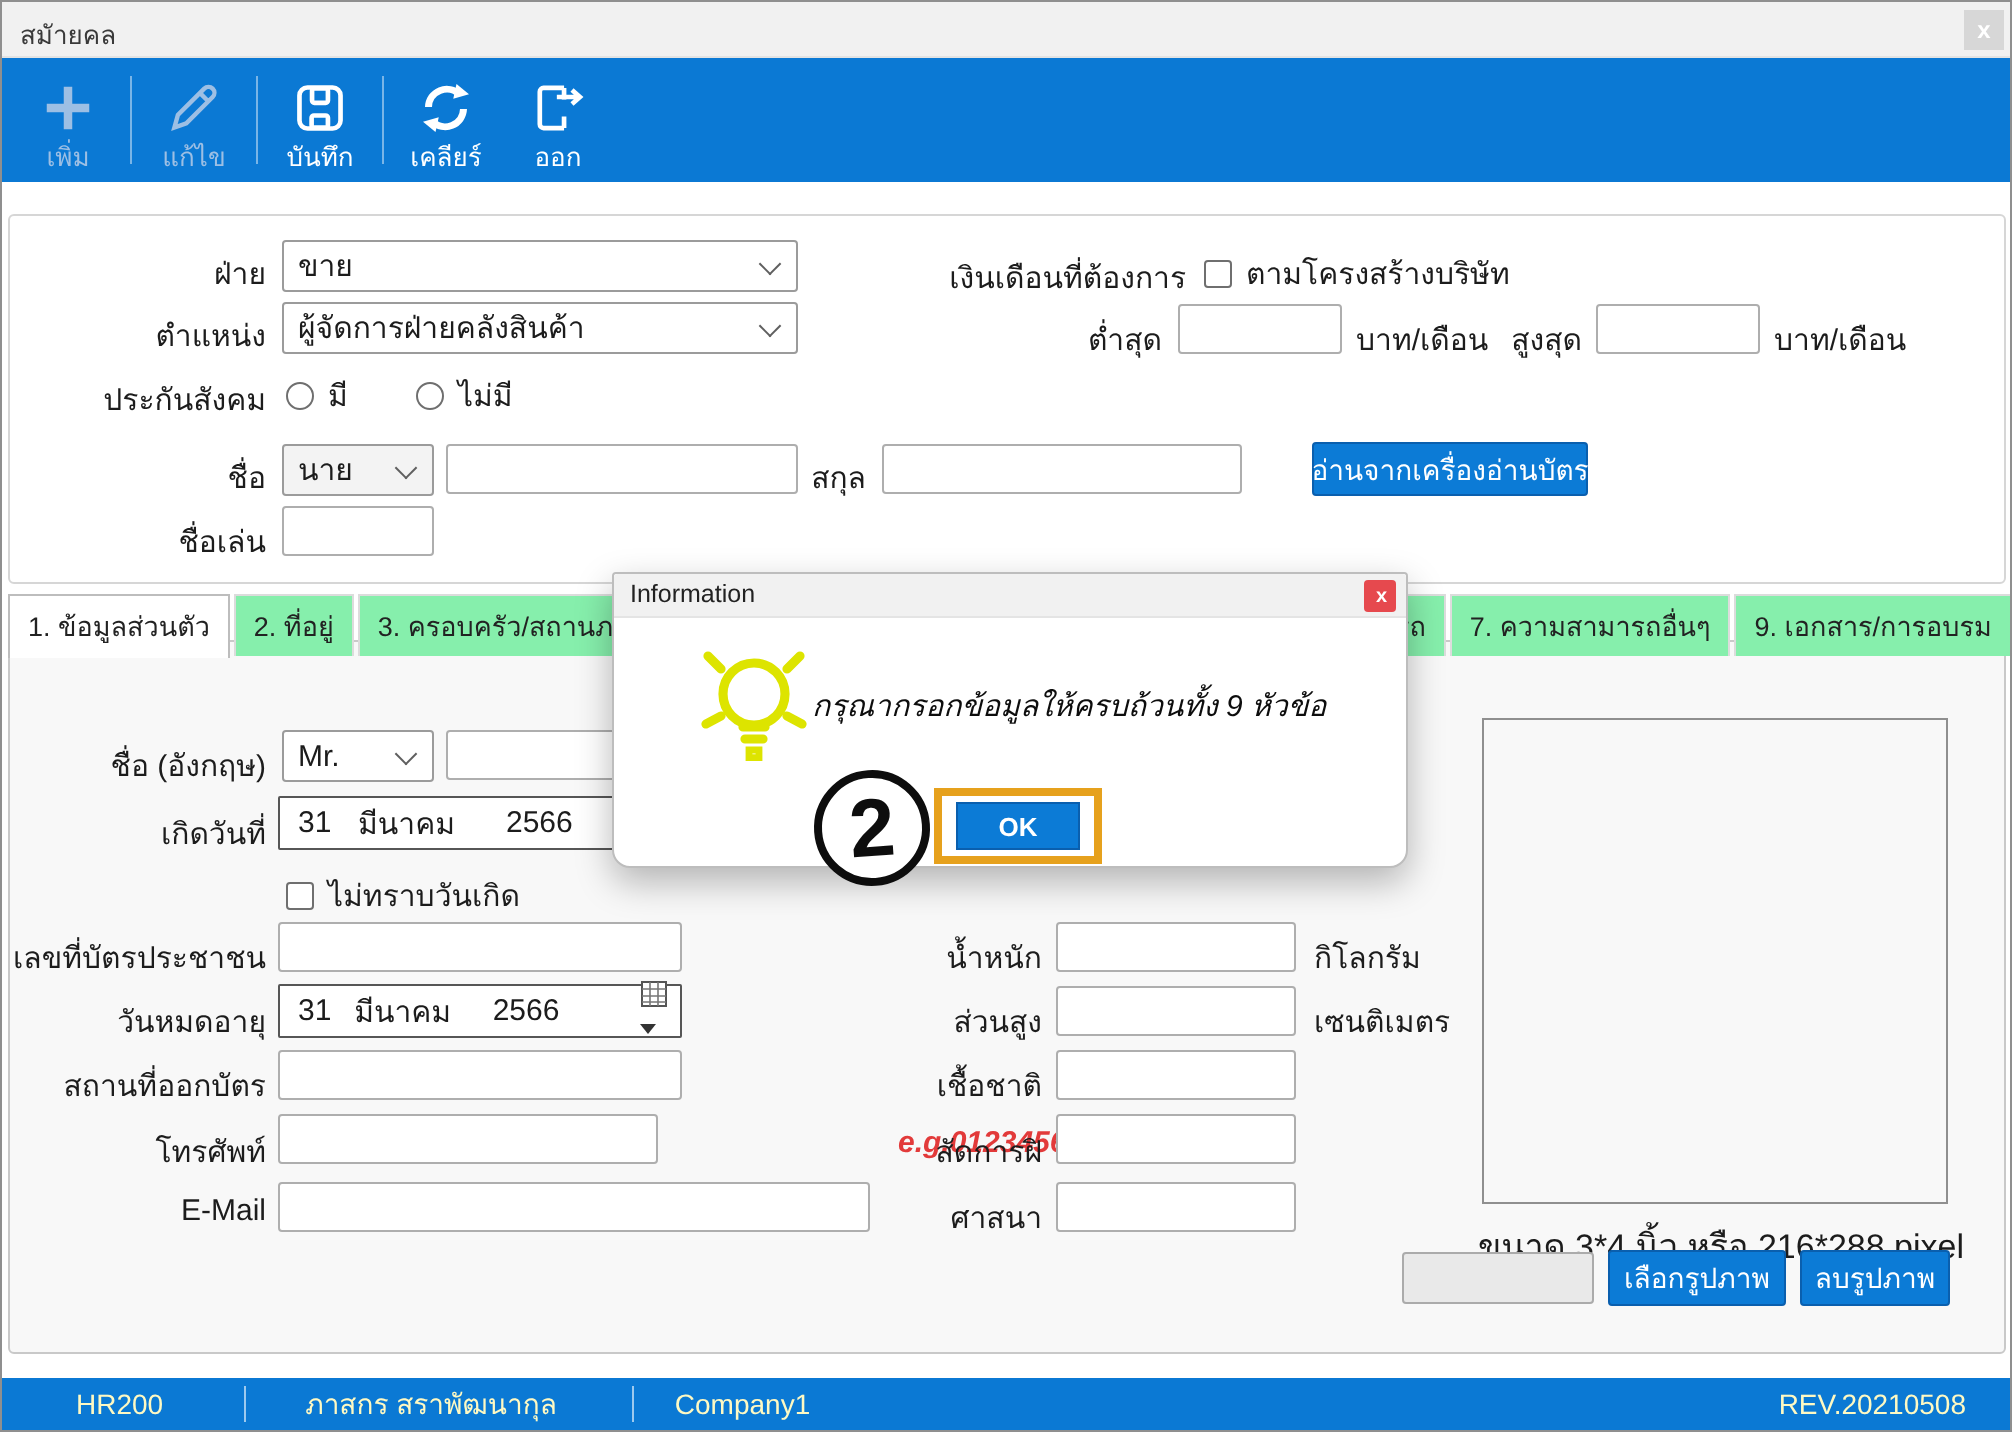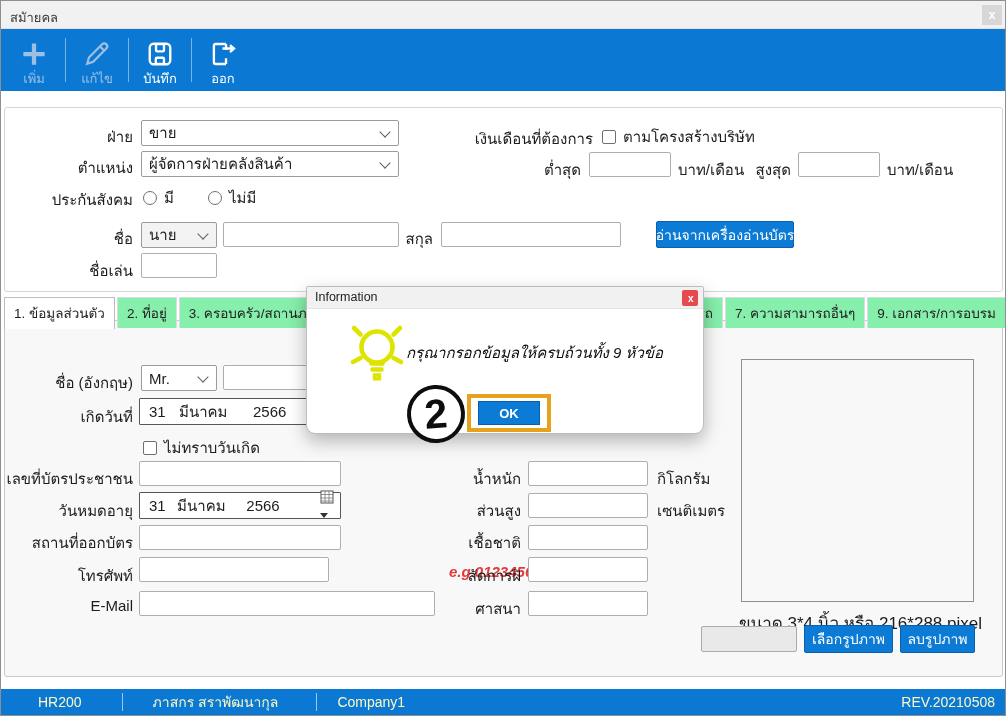--- a/index.html
+++ b/index.html
@@ -52,21 +52,21 @@
   .dlg-msg{position:absolute;left:99px;top:54px;font-size:15px;font-style:italic;color:#0d0d0d;white-space:nowrap}
   .ok-highlight{position:absolute;left:160px;top:107px;width:84px;height:38px;border:4px solid #e6a11d;background:#fff;display:flex;align-items:center;justify-content:center}
   .ok-btn{width:62px;height:24px;background:#0c7bd6;border:1px solid #0a5fae;color:#fff;font-weight:bold;font-size:13px;font-family:inherit}
   .step-circle{position:absolute;left:406px;top:384px;width:58px;height:58px;border:4px solid #0d0d0d;border-radius:50%;background:#fff;z-index:12;display:flex;align-items:center;justify-content:center;font-size:41px;font-weight:bold;color:#0d0d0d;transform:rotate(-4deg)}
   
   .statusbar{position:absolute;left:0;bottom:0;width:100%;height:26px;background:#0b79d4;color:#fef9c3;display:flex;align-items:center;font-size:14px}
   .st-sep{width:1px;height:18px;background:rgba(255,255,255,.6)}
   .st-code{padding:0 40px 0 37px}
   .st-user{padding:0 38px 0 30px}
   .st-comp{padding:0 20px 0 20px}
-  .st-rev{margin-left:auto;padding-right:10px}
+  .st-rev{margin-left:auto;padding-right:22px}
   svg{display:block}
 </style>
 </head>
 <body>
 
 <div class="win">
 
   <div class="titlebar">
     <span class="ttl">สมัายคล</span>
     <button class="win-close">x</button>
@@ -95,20 +95,31 @@
       <span class="ticon">
         <svg width="28" height="28" viewBox="0 0 24 24" fill="none" stroke="currentColor" stroke-width="2">
             <rect x="3.2" y="3.2" width="17.6" height="17.6" rx="3.4"></rect>
             <rect x="8.6" y="3.6" width="6.8" height="6.2" rx="1"></rect>
             <rect x="8.4" y="15.2" width="7" height="5.2" rx="1"></rect>
           </svg>
       </span>
       <span class="tlabel">บันทึก</span>
     </button>
     <div class="tsep"></div>
+    <button class="tbtn">
+      <span class="ticon">
+        <svg width="30" height="30" viewBox="0 0 24 24" fill="none" stroke="currentColor" stroke-width="2.8">
+          <path d="M5 11.6A7.3 7.3 0 0 1 17.4 6.6"></path>
+            <path d="M19 12.4A7.3 7.3 0 0 1 6.6 17.4"></path>
+          <path d="M16.2 2.4l5 4.1-6.3 1.8z" fill="currentColor" stroke="none"></path>
+          <path d="M7.8 21.6l-5-4.1 6.3-1.8z" fill="currentColor" stroke="none"></path>
+        </svg>
+      </span>
+      <span class="tlabel">เคลียร์</span>
+    </button>
     <button class="tbtn">
       <span class="ticon">
         <svg width="28" height="28" viewBox="0 0 24 24" fill="none" stroke="currentColor" stroke-width="2">
             <path d="M14.6 20.6H5.8a1.6 1.6 0 0 1-1.6-1.6V5a1.6 1.6 0 0 1 1.6-1.6h8.8"></path>
             <path d="M14.6 3.4v5M14.6 15.6v5"></path>
             <path d="M11.5 7.3h9.4M18 4.3l3.4 3-3.4 3"></path>
           </svg>
       </span>
       <span class="tlabel">ออก</span>
     </button>

